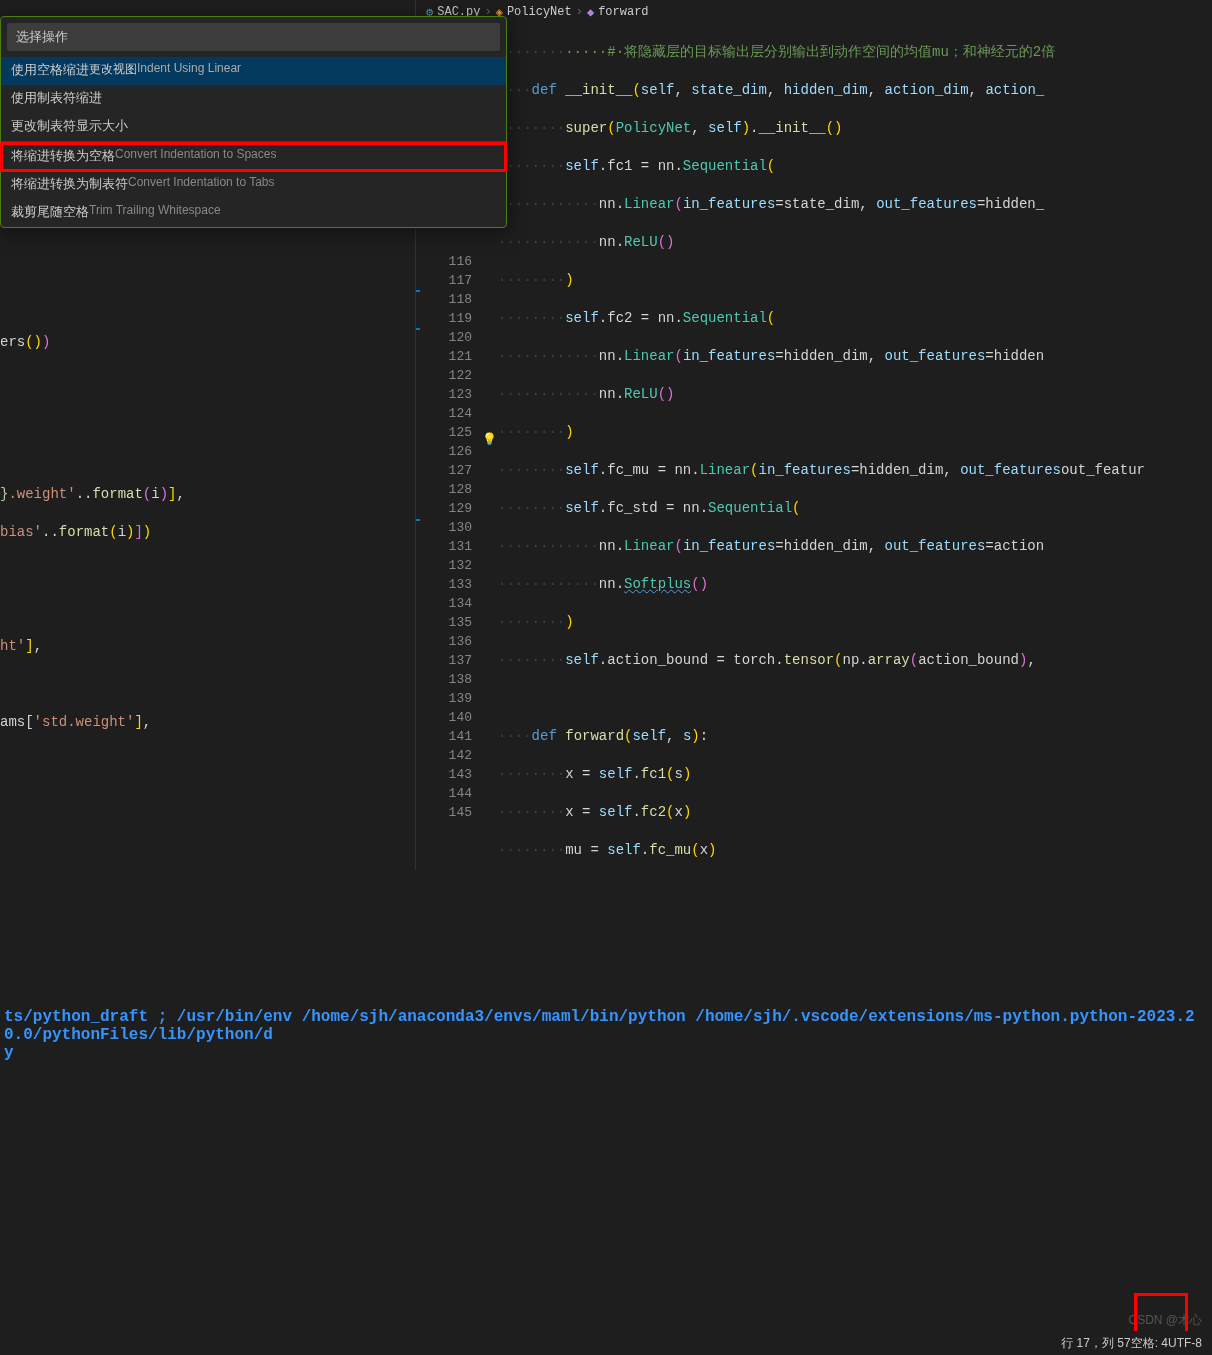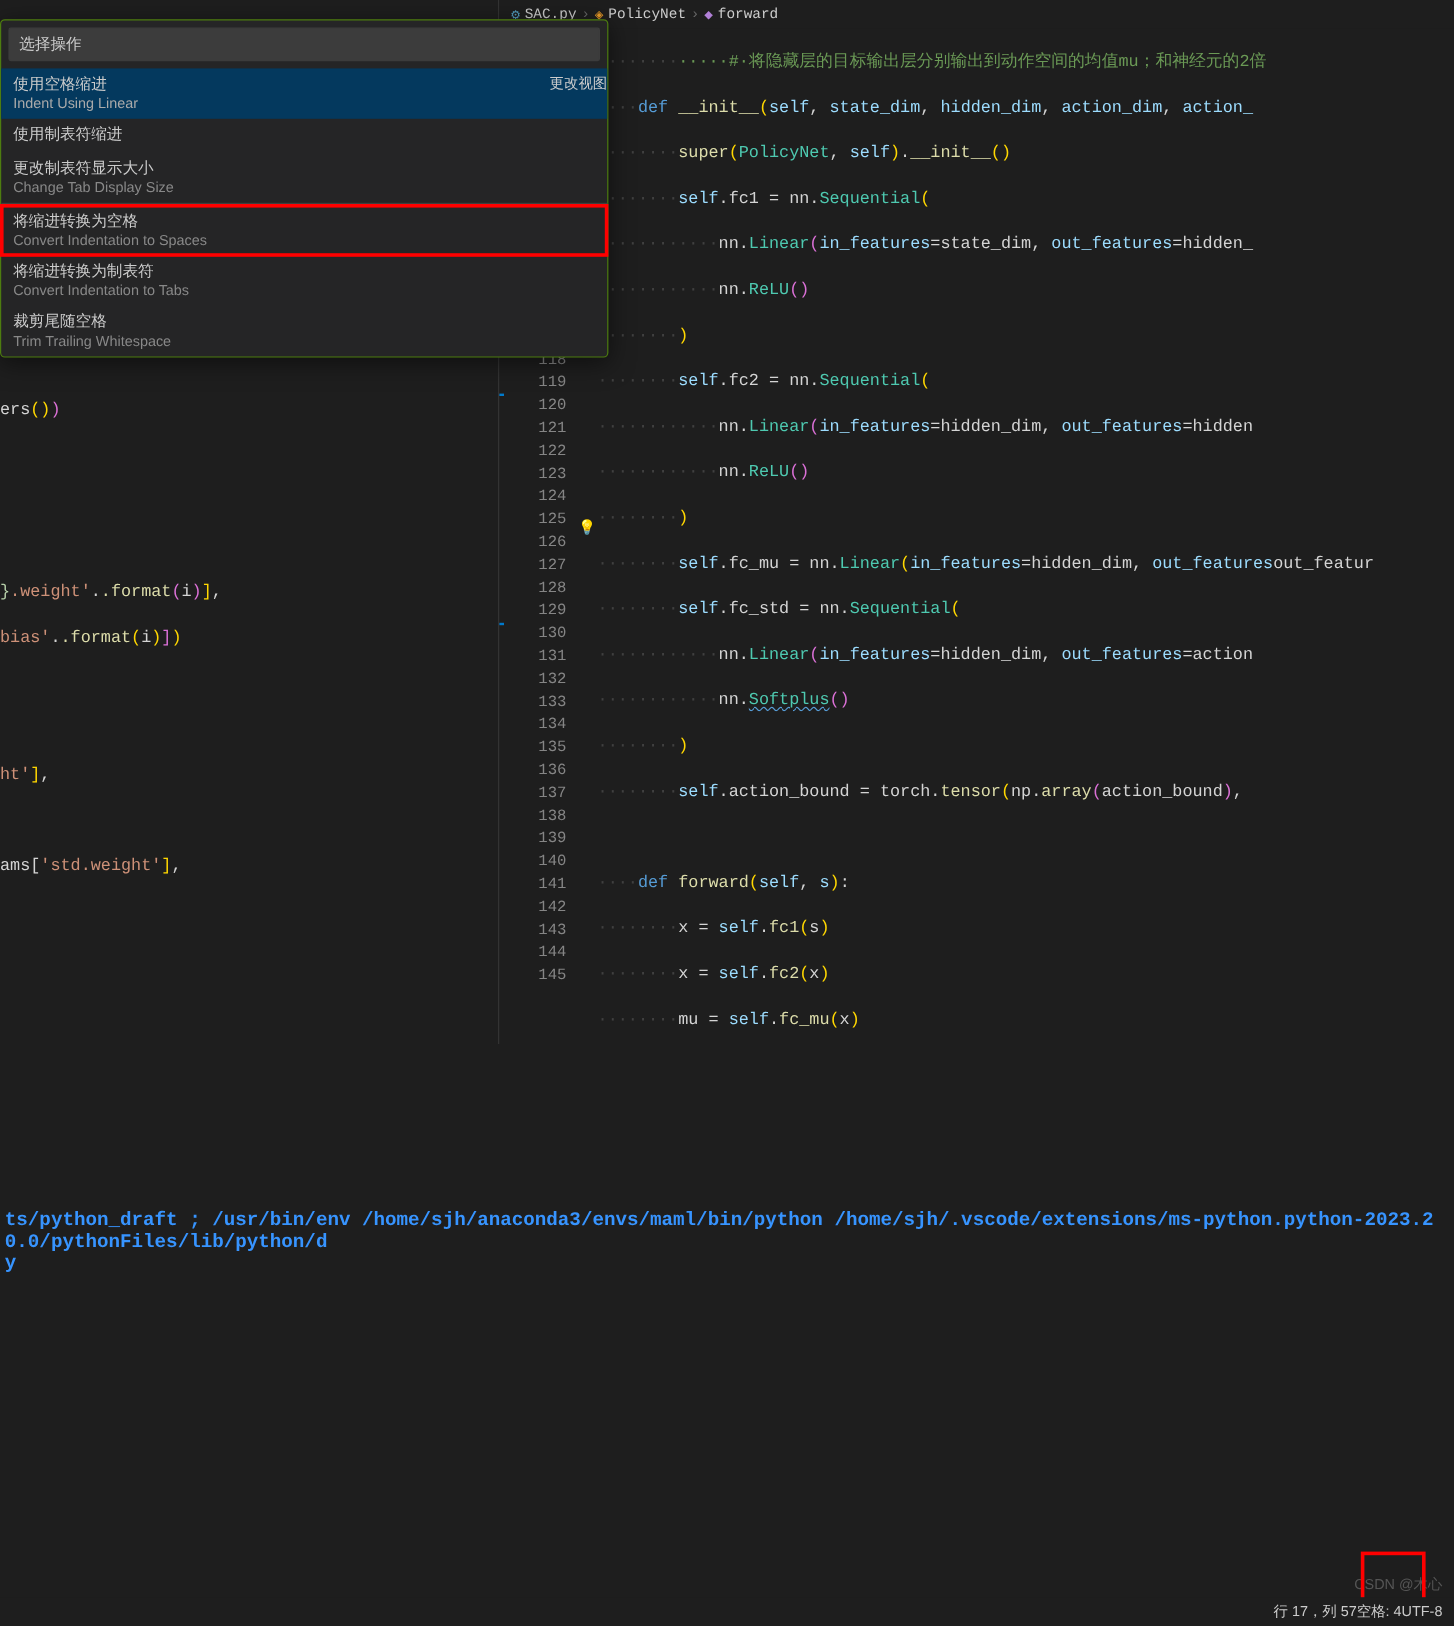--- a/index.html
+++ b/index.html
@@ -47,28 +47,28 @@
   position:absolute; top:16px; left:0; width:507px;
   background:#252526; border:1px solid #4d7c0f; border-radius:4px;
   box-shadow:0 4px 20px rgba(0,0,0,0.5); z-index:100;
   font-family:-apple-system,"Segoe UI",sans-serif;
 }
 .palette-input {
   margin:6px; padding:4px 8px; background:#3c3c3c; border:1px solid #3c3c3c;
   border-radius:2px; color:#cccccc; font-size:13px;
 }
 .palette-item {
-  padding:4px 0 6px 10px; font-size:13px; color:#cccccc;
-  display:flex; flex-direction:column; position:relative;
+  padding:4px 10px 6px 10px; font-size:13px; color:#cccccc;
+  display:flex; flex-direction:row; position:relative;
 }
 .palette-item.selected { background:#04395e; }
 .palette-item .cn { font-size:13px; color:#ccc; display:flex; justify-content:space-between; }
 .palette-item .en { font-size:12px; color:#888; margin-top:0px;}
 .palette-item.selected .en { color:#aaa; }
-.palette-hint { color:#ccc; font-size:12px;margin-left:28px; }
+.palette-hint { color:#ccc; font-size:12px; }
 .red-box { outline:3px solid #ff0000; outline-offset:-2px; }
 .sep-line { height:1px; background:#3e3e3e; }
 
 .bulb { position:absolute; color:#ffcc00; font-size:12px; }
 
 .terminal {
   position:absolute; left:0; right:0; top:1000px; height:160px;
   background:#1e1e1e; padding:8px 4px; overflow:hidden;
 }
 .terminal-text { color:#3794ff; font-size:16px; white-space:pre-wrap; word-break:break-all; font-weight:bold;}
@@ -247,21 +247,20 @@
       </div>
       <div class="palette-item">
         <div class="cn">
           <span>使用制表符缩进</span>
         </div>
       </div>
       <div class="palette-item">
         <div class="cn">
           <span>更改制表符显示大小</span>
         </div>
-        <div class="en">Change Tab Display Size</div>
       </div>
       <div class="sep-line"></div>
       <div class="sep-line"></div>
       <div class="palette-item red-box">
         <div class="cn">
           <span>将缩进转换为空格</span>
         </div>
         <div class="en">Convert Indentation to Spaces</div>
       </div>
       <div class="palette-item">

